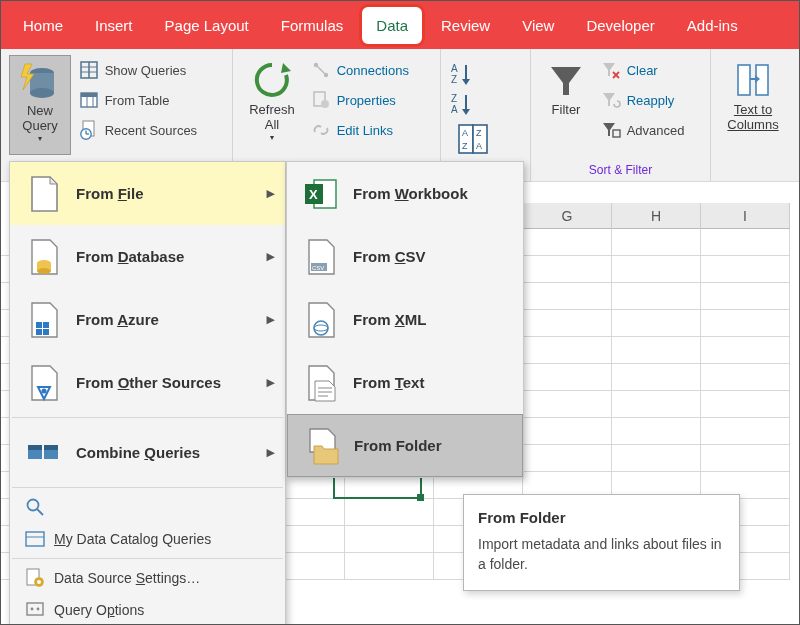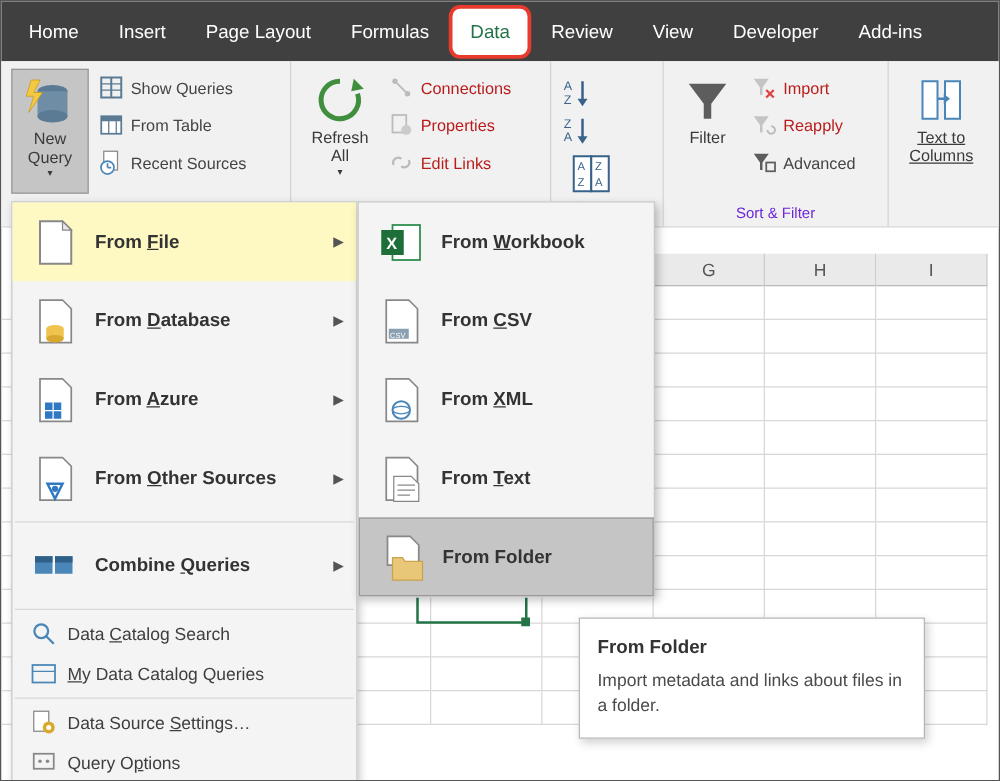--- a/index.html
+++ b/index.html
@@ -11,21 +11,21 @@
     width: 800px;
     height: 625px;
     overflow: hidden;
     position: relative;
     border: 1px solid #555;
   }
   
   .tabs {
     display: flex;
     align-items: center;
-    background: #404040;
+    background: #ef4444;
     height: 48px;
     padding: 0 6px;
     gap: 0;
   }
   .tab {
     color: #fff;
     padding: 13px 16px;
     font-size: 15px;
     cursor: pointer;
   }
@@ -83,21 +83,21 @@
   .big-btn.sel { background: #c5c5c5; border: 1px solid #969696; }
   .small-btn {
     display: flex;
     align-items: center;
     height: 30px;
     gap: 6px;
     color: #444;
     cursor: pointer;
     font-size: 13px;
   }
-  .small-btn.dis { color: #b91c1c; }
+  .small-btn.dis { color: #0369a1; }
   .small-btn .sico { width: 20px; height: 20px; }
   .col-stack { display: inline-flex; flex-direction: column; vertical-align: top; margin-left: 4px;}
   .drop-arrow { font-size: 8px; }
 
   
   .grid {
     position: absolute;
     top: 181px; left: 0; right: 0; bottom: 0;
   }
   .col-headers {
@@ -337,21 +337,21 @@
     </div>
     <div class="col-stack">
       <div class="small-btn dis">
         <span class="sico">
             <svg viewBox="0 0 20 20">
               <polygon points="2,3 14,3 9,10 9,16 7,16 7,10" fill="#c4c4c4"></polygon>
               <line x1="12" y1="12" x2="18" y2="18" stroke="#d44" stroke-width="1.8"></line>
               <line x1="18" y1="12" x2="12" y2="18" stroke="#d44" stroke-width="1.8"></line>
             </svg>
           </span>
-        <span>Import</span>
+        <span>Clear</span>
       </div>
       <div class="small-btn dis">
         <span class="sico">
             <svg viewBox="0 0 20 20">
               <polygon points="2,3 14,3 9,10 9,16 7,16 7,10" fill="#c4c4c4"></polygon>
               <path d="M13 14 a3 3 0 1 0 3 -3" fill="none" stroke="#bbb" stroke-width="1.6"></path>
             </svg>
           </span>
         <span>Reapply</span>
       </div>
@@ -605,21 +605,20 @@
     <span class="mi-arrow">▶</span>
   </div>
   <div class="menu-sep"></div>
   <div class="menu-item small">
     <span class="mi-icon">
         <svg viewBox="0 0 22 22">
           <circle cx="9" cy="9" r="5.5" fill="none" stroke="#4a86b8" stroke-width="1.8"></circle>
           <line x1="13" y1="13" x2="19" y2="19" stroke="#4a86b8" stroke-width="1.8"></line>
         </svg>
       </span>
-    <span>Data <span class="uline">C</span>atalog Search</span>
   </div>
   <div class="menu-item small">
     <span class="mi-icon">
         <svg viewBox="0 0 22 22">
           <rect x="2" y="4" width="18" height="14" fill="none" stroke="#4a86b8" stroke-width="1.4"></rect>
           <line x1="2" y1="9" x2="20" y2="9" stroke="#4a86b8"></line>
         </svg>
       </span>
     <span><span class="uline">M</span>y Data Catalog Queries</span>
   </div>

